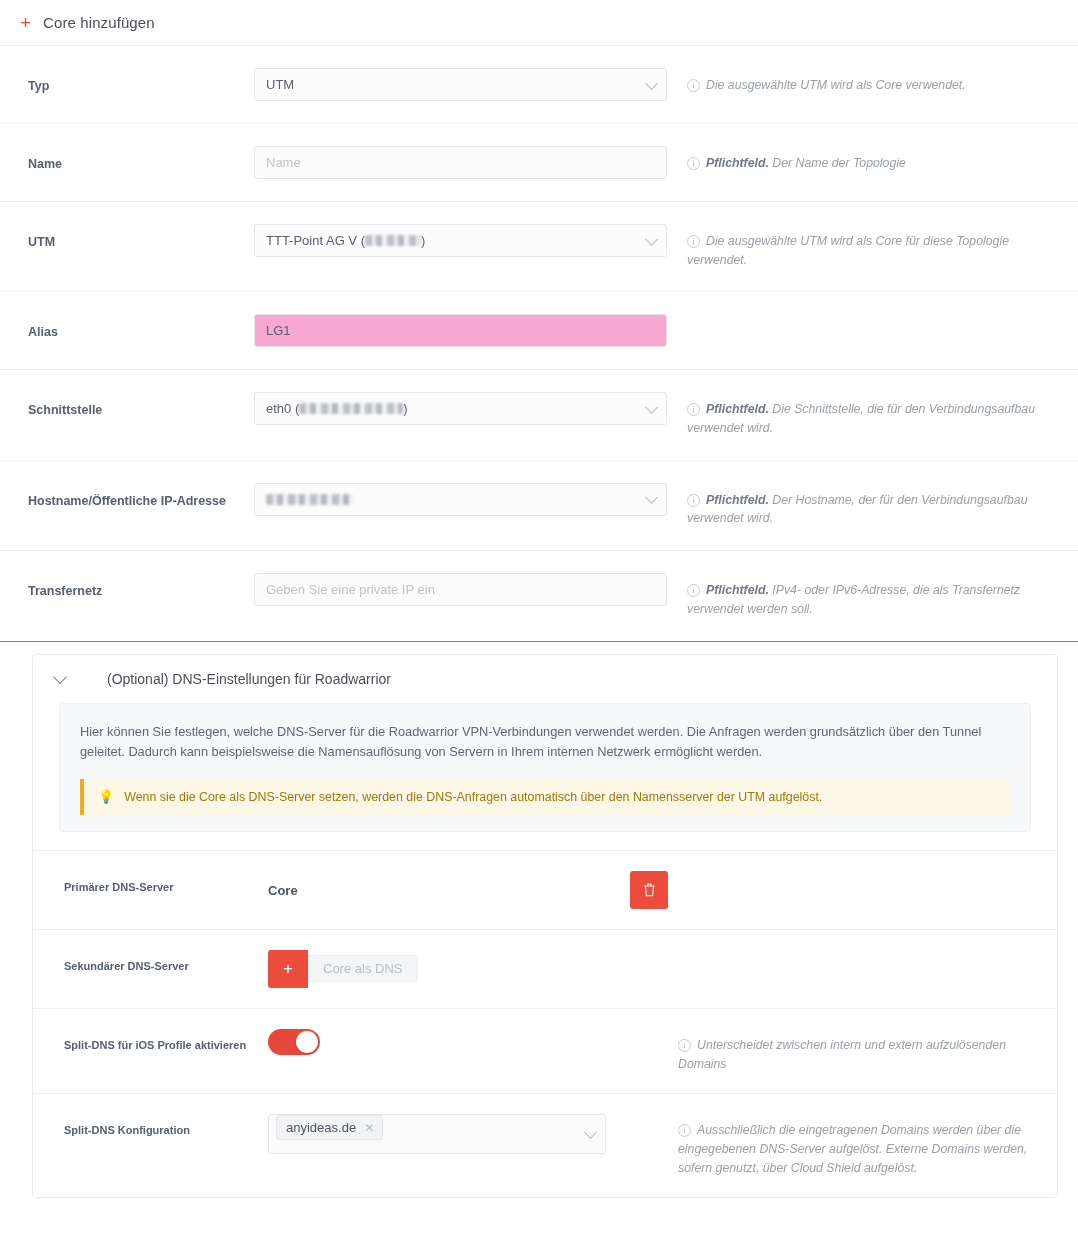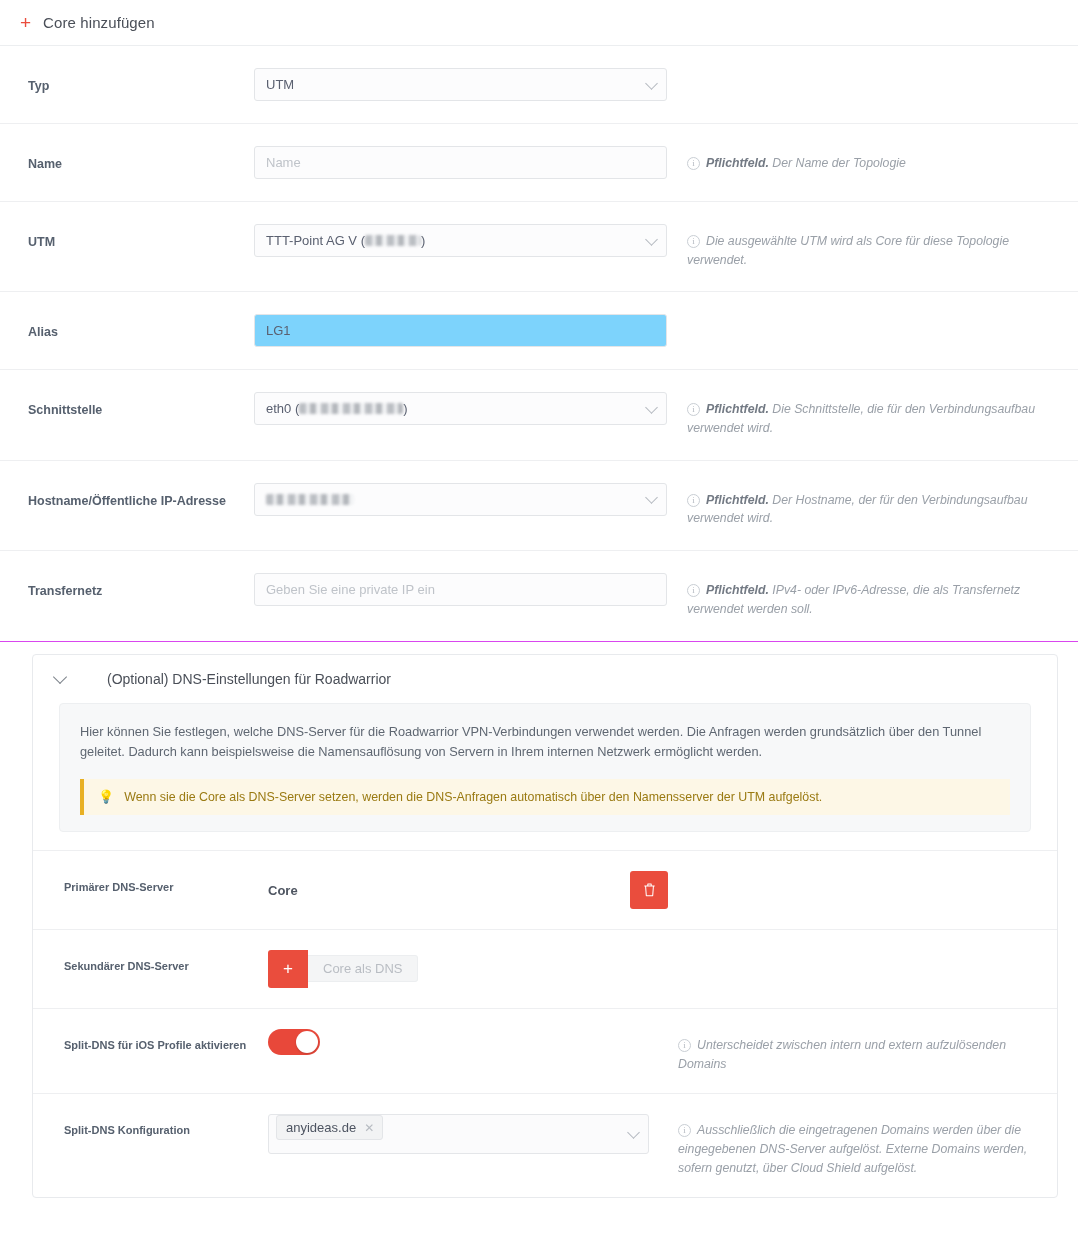--- a/index.html
+++ b/index.html
@@ -95,21 +95,21 @@
     border: 1px solid #e3e5e8;
     border-radius: 3px;
     background: #fcfcfd;
     display: flex;
     align-items: center;
     padding: 0 11px;
     font-size: 13px;
     color: #5a6070;
     position: relative;
   }
-  .input.filled { background: #7dd3fc; }
+  .input.filled { background: #f9a8d4; }
   .input .ph, .select .ph { color: #bfc3c9; }
   .select { padding-right: 30px; background: #fcfcfd; }
   .chev {
     position: absolute;
     right: 10px; top: 50%;
     width: 9px; height: 9px;
     margin-top: -6px;
     border-right: 1.6px solid #b3b8bf;
     border-bottom: 1.6px solid #b3b8bf;
     transform: rotate(45deg);
@@ -273,21 +273,21 @@
   .toggle .knob {
     position: absolute;
     right: 2px; top: 2px;
     width: 22px; height: 22px;
     background: #fff;
     border-radius: 50%;
     box-shadow: 0 1px 2px rgba(0,0,0,.18);
   }
 
   .tagselect {
-    width: 381px;
+    width: 338px;
     min-height: 40px;
     border: 1px solid #e4e6e9;
     border-radius: 3px;
     background: #fbfbfc;
     display: flex;
     align-items: center;
     padding: 0 30px 13px 7px;
     position: relative;
   }
   .tag {
@@ -320,20 +320,23 @@
 
   <div class="form-area">
 
     <div class="row">
       <div class="label">Typ</div>
       <div class="control">
         <div class="select">
           <span>UTM</span>
           <span class="chev"></span>
         </div>
+      </div>
+      <div class="hint">
+        <span class="ico">i</span><span>Die ausgewählte UTM wird als Core verwendet.</span>
       </div>
     </div>
 
     <div class="row">
       <div class="label">Name</div>
       <div class="control">
         <div class="input">
           <span class="ph">Name</span>
         </div>
       </div>

